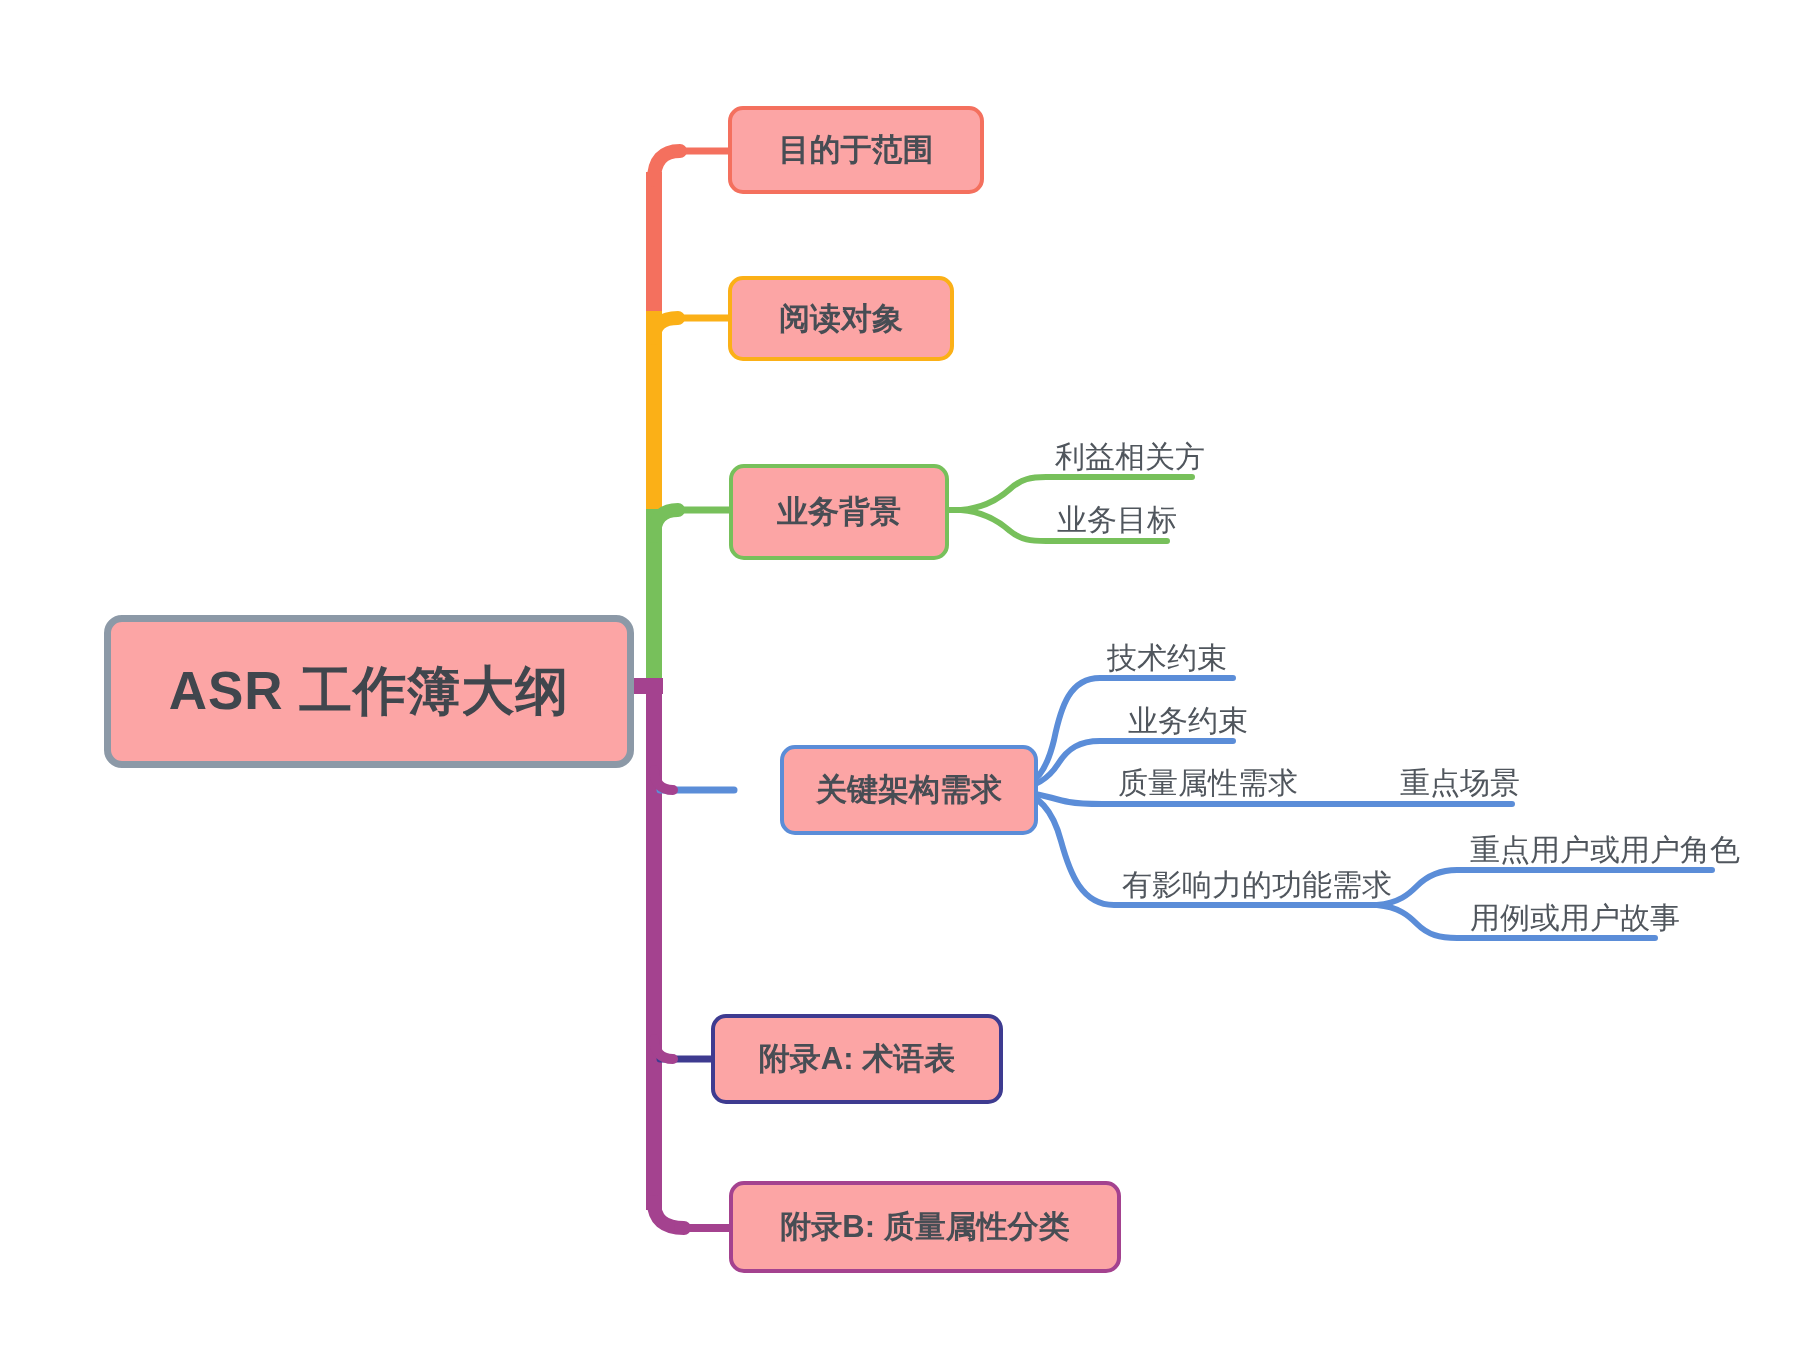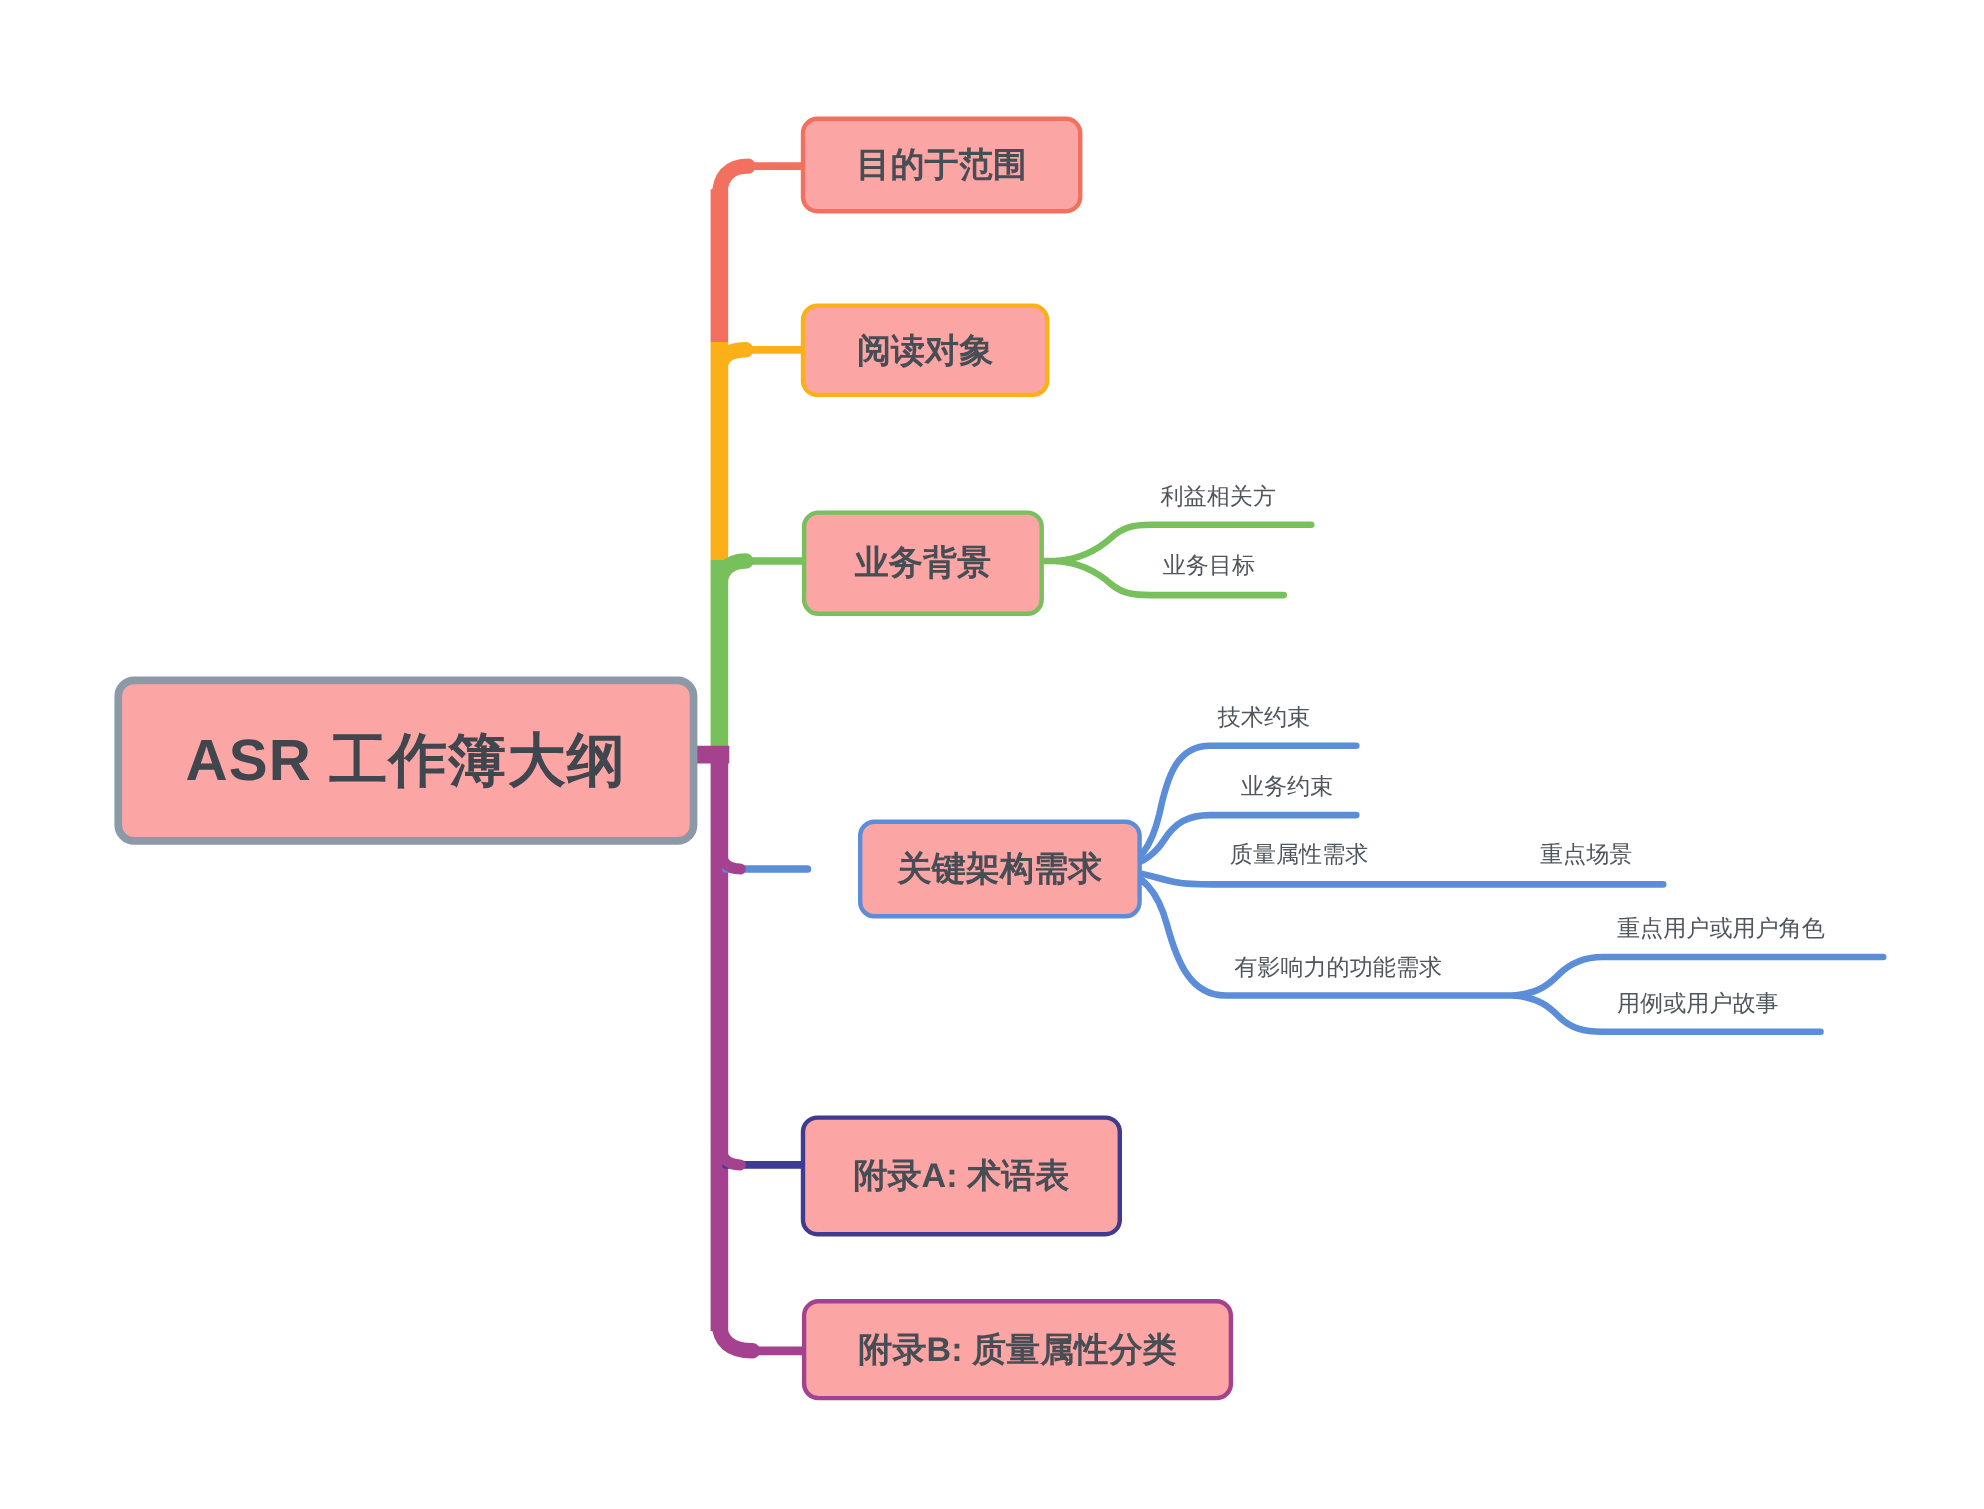--- a/index.html
+++ b/index.html
@@ -48,21 +48,21 @@
   }
   .b-salmon{border-color:#F4705E;}
   .b-yellow{border-color:#FBB017;}
   .b-green{border-color:#77C05B;}
   .b-blue{border-color:#5B8DD8;margin-left:48px;}
   .b-indigo{border-color:#3E3B90;}
   .b-purple{border-color:#A4428F;}
 
   .line-label{
     position:absolute;
-    font-size:21px;
+    font-size:30px;
     line-height:1.1;
     color:#50565D;
     white-space:nowrap;
   }
 </style>
 </head>
 <body>
 
 <div id="canvas">
 
@@ -126,21 +126,21 @@
   </div>
 
   <div class="node branch-node b-green" style="left:729px;top:464px;width:220px;height:96px;">
     <span>业务背景</span>
   </div>
 
   <div class="node branch-node b-blue" style="left:732px;top:745px;width:258px;height:90px;">
     <span>关键架构需求</span>
   </div>
 
-  <div class="node branch-node b-indigo" style="left:728px;top:1014px;width:292px;height:110px;">
+  <div class="node branch-node b-indigo" style="left:711px;top:1014px;width:292px;height:90px;">
     <span>附录A: 术语表</span>
   </div>
 
   <div class="node branch-node b-purple" style="left:729px;top:1181px;width:392px;height:92px;">
     <span>附录B: 质量属性分类</span>
   </div>
 
   <div class="line-label" style="left:1055px;top:440px;">利益相关方</div>
 
   <div class="line-label" style="left:1057px;top:503px;">业务目标</div>

